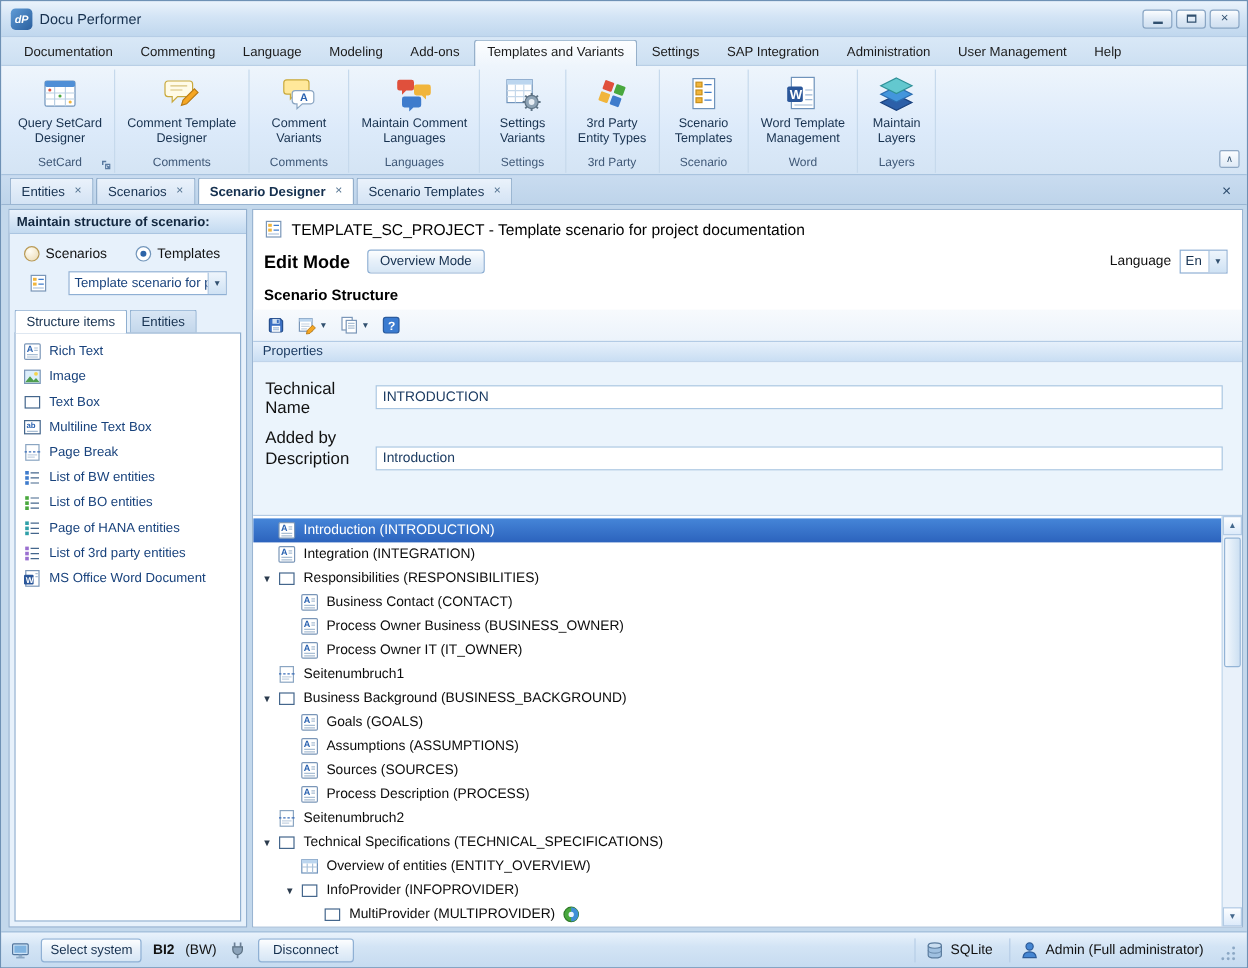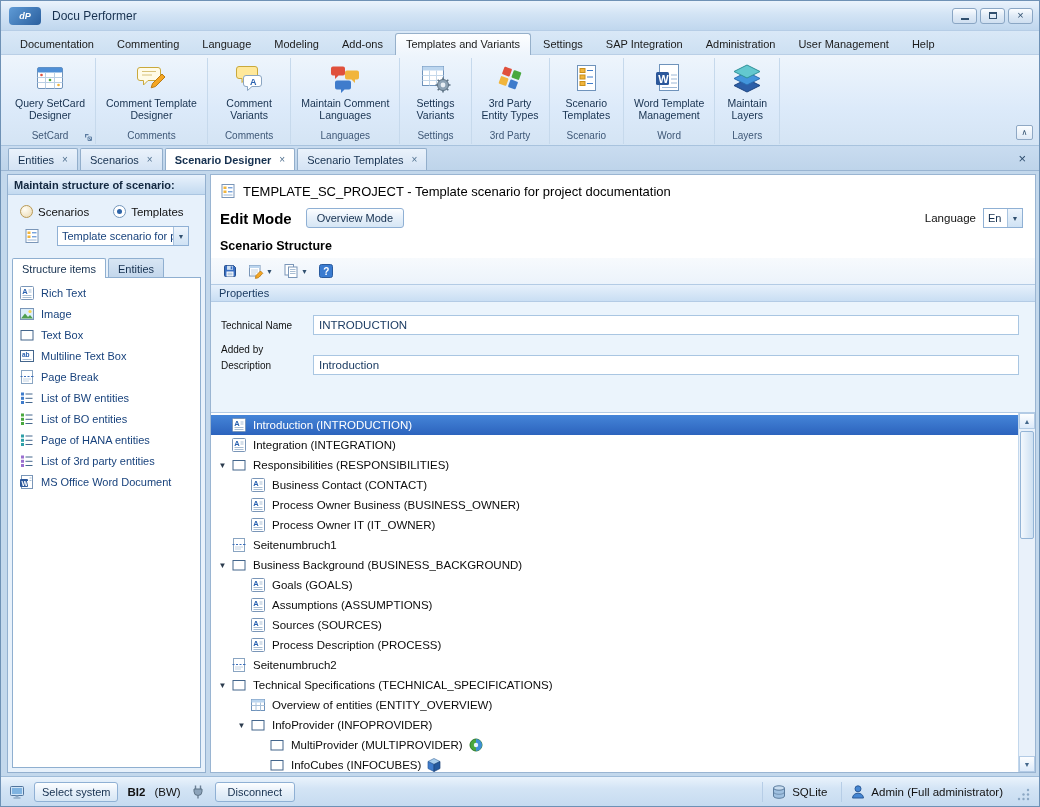--- a/index.html
+++ b/index.html
@@ -3,22 +3,22 @@
 <meta charset="utf-8">
 <style>
   *{box-sizing:border-box;margin:0;padding:0}
   html,body{width:1040px;height:807px}
   body{font-family:"Liberation Sans",sans-serif;background:#8ba6c4;overflow:hidden}
   .window{width:1040px;height:807px;border:1px solid #6e91b5;background:#d2e2f2;display:flex;flex-direction:column;overflow:hidden}
 
   
   .titlebar{height:30px;flex:none;display:flex;align-items:center;padding:0 6px 0 8px;
     background:linear-gradient(#eaf3fc,#d3e4f5 45%,#c0d7ee);border-bottom:1px solid #b6cde6}
-  .app-icon{width:32px;height:18px;border-radius:4px;background:linear-gradient(135deg,#5f9bd6,#2a5f9e);
-    color:#fff;font-size:9px;font-style:italic;font-weight:bold;display:flex;align-items:center;justify-content:center;margin-right:11px}
+  .app-icon{width:18px;height:18px;border-radius:4px;background:linear-gradient(135deg,#5f9bd6,#2a5f9e);
+    color:#fff;font-size:9px;font-style:italic;font-weight:bold;display:flex;align-items:center;justify-content:center;margin-right:6px}
   .title-text{font-size:12px;color:#17314f}
   .win-btns{margin-left:auto;display:flex;gap:3px}
   .win-btn{width:25px;height:16px;border:1px solid #8aa6c4;border-radius:3px;
     background:linear-gradient(#fbfdff,#dfeaf6 50%,#cfdff0);display:flex;align-items:center;justify-content:center;color:#31506f}
   .glyph-min{width:8px;height:2px;background:#31506f;margin-top:7px}
   .glyph-max{width:8px;height:7px;border:1px solid #31506f;border-top-width:2px}
   .glyph-close{font-size:11px;line-height:1}
 
   
   .menubar{height:23px;flex:none;display:flex;align-items:flex-end;padding:0 0 0 8px;
@@ -92,21 +92,21 @@
     font-size:11px;color:#15304f;overflow:hidden}
   .c-section{font-size:12.5px;font-weight:bold;color:#000;padding:11px 8px 5px 9px}
   .c-toolbar{display:flex;align-items:center;gap:4px;padding:3px 8px;height:26px;flex:none;
     background:linear-gradient(#f7fafd,#ecf3fb)}
   .tb-btn{display:flex;align-items:center;padding:2px 3px;border-radius:2px;cursor:default}
   .tb-caret{font-size:7px;color:#31506f;margin-left:2px}
   .c-props{height:18px;flex:none;background:linear-gradient(#e6f0fb,#c9def3);border-top:1px solid #b3cbe5;
     border-bottom:1px solid #b3cbe5;font-size:11px;color:#1c3c63;display:flex;align-items:center;padding:0 8px}
   .c-form{background:#ebf4fc;padding:13px 16px 6px 10px;flex:none}
   .f-row{display:flex;align-items:center;margin-bottom:9px}
-  .f-label{width:92px;font-size:10px;color:#111;flex:none}
+  .f-label{width:92px;font-size:14px;color:#111;flex:none}
   .f-input{flex:1;height:20px;border:1px solid #a9c6e2;background:#fff;font-size:11.5px;color:#1c3c63;
     padding:0 5px;font-family:"Liberation Sans",sans-serif;outline:none}
   .f-spacer{height:22px}
 
   
   .c-tree{flex:1;display:flex;min-height:0;border-top:1px solid #b3cbe5}
   .tree-list{flex:1;overflow:hidden;padding-top:2px;background:#fff}
   .trow{height:20px;display:flex;align-items:center;font-size:11.5px;color:#0c0c0c;padding-left:3px;cursor:default;white-space:nowrap}
   .trow.sel{background:linear-gradient(#4585d8,#2c63bd);color:#fff}
   .texp{width:17px;flex:none;display:flex;align-items:center;justify-content:center;font-size:8px;color:#2b3b4d}

